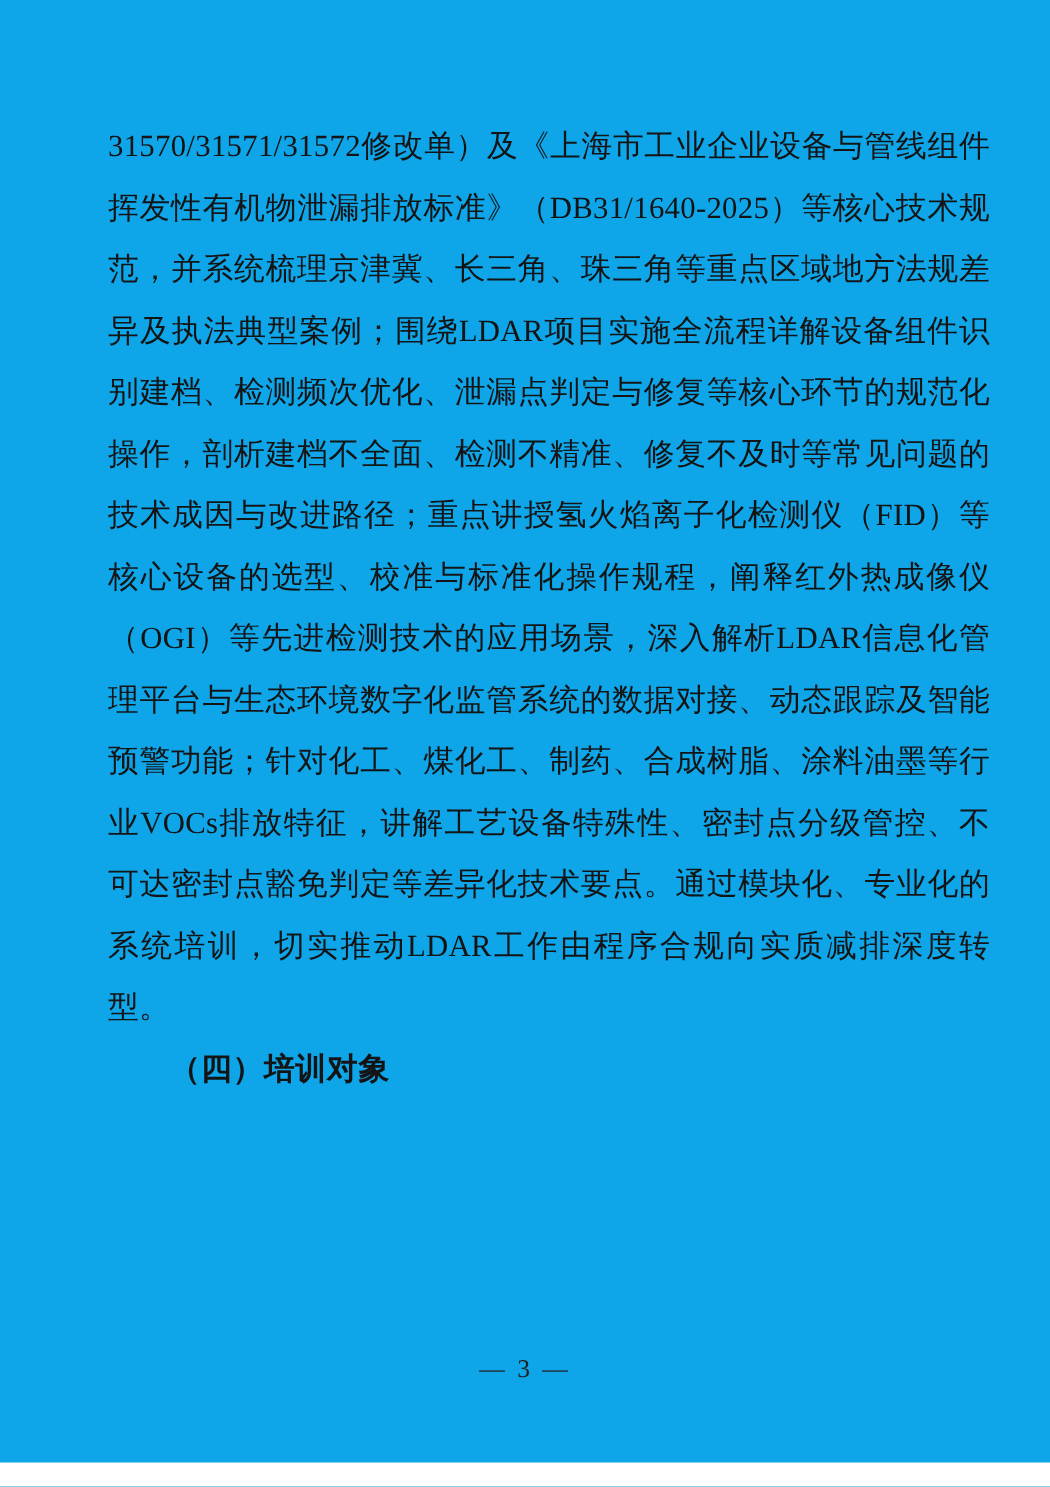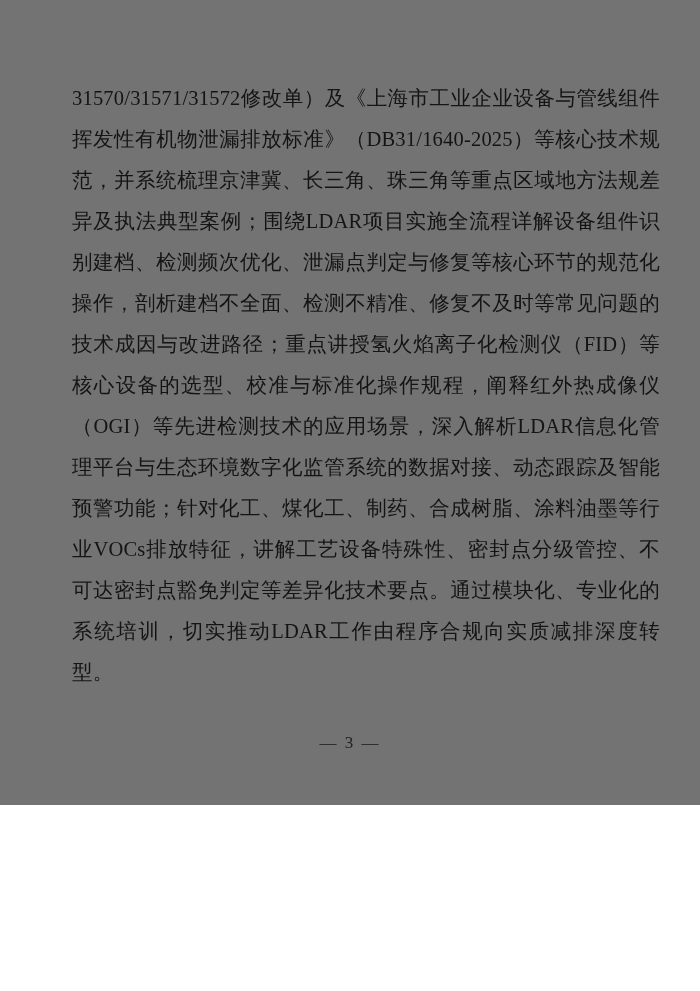--- a/index.html
+++ b/index.html
@@ -10,24 +10,24 @@
     width: 700px;
     height: 991px;
     background: #ffffff;
     font-family: "Liberation Serif", "DejaVu Serif", serif;
     color: #1a1a1a;
     overflow: hidden;
   }
   .page {
     position: relative;
     width: 700px;
-    height: 805px;
+    height: 975px;
     box-sizing: border-box;
     padding: 78px 40px 0 72px;
-    background: #737373;
+    background: #0ea5e9;
   }
   .doc-body {
     font-size: 20.5px;
     line-height: 41px;
     letter-spacing: 0.2px;
     text-align: justify;
     text-justify: inter-ideograph;
     color: #141414;
   }
   .para {
@@ -57,15 +57,16 @@
     color: #222;
     letter-spacing: 2px;
   }
 </style>
 </head>
 <body>
 
 <div class="page">
   <div class="doc-body">
     <p class="para">31570/31571/31572修改单）及《上海市工业企业设备与管线组件挥发性有机物泄漏排放标准》（DB31/1640-2025）等核心技术规范，并系统梳理京津冀、长三角、珠三角等重点区域地方法规差异及执法典型案例；围绕LDAR项目实施全流程详解设备组件识别建档、检测频次优化、泄漏点判定与修复等核心环节的规范化操作，剖析建档不全面、检测不精准、修复不及时等常见问题的技术成因与改进路径；重点讲授氢火焰离子化检测仪（FID）等核心设备的选型、校准与标准化操作规程，阐释红外热成像仪（OGI）等先进检测技术的应用场景，深入解析LDAR信息化管理平台与生态环境数字化监管系统的数据对接、动态跟踪及智能预警功能；针对化工、煤化工、制药、合成树脂、涂料油墨等行业VOCs排放特征，讲解工艺设备特殊性、密封点分级管控、不可达密封点豁免判定等差异化技术要点。通过模块化、专业化的系统培训，切实推动LDAR工作由程序合规向实质减排深度转型。</p>
+    <p class="heading">（四）培训对象</p>
   </div>
   <div class="footer">— 3 —</div>
 </div>
 
 </body></html>

